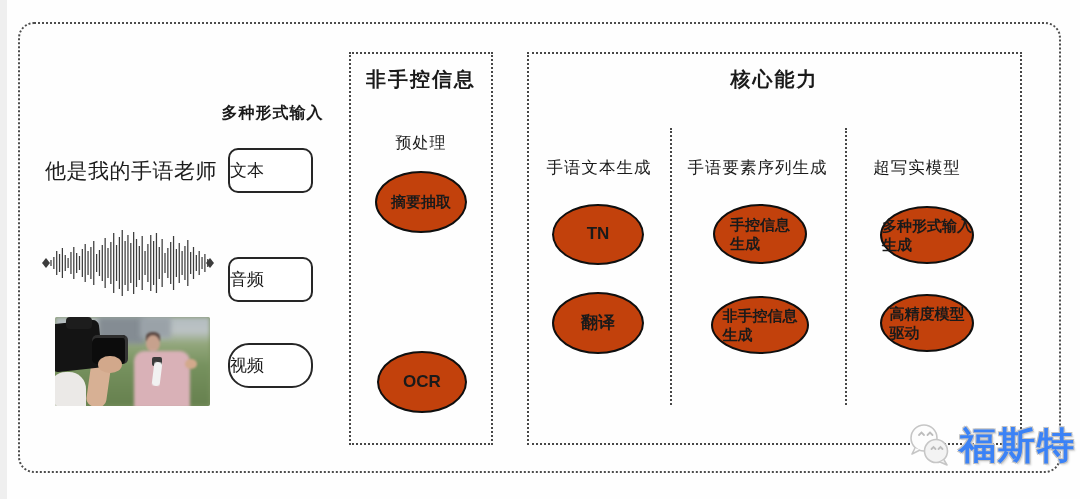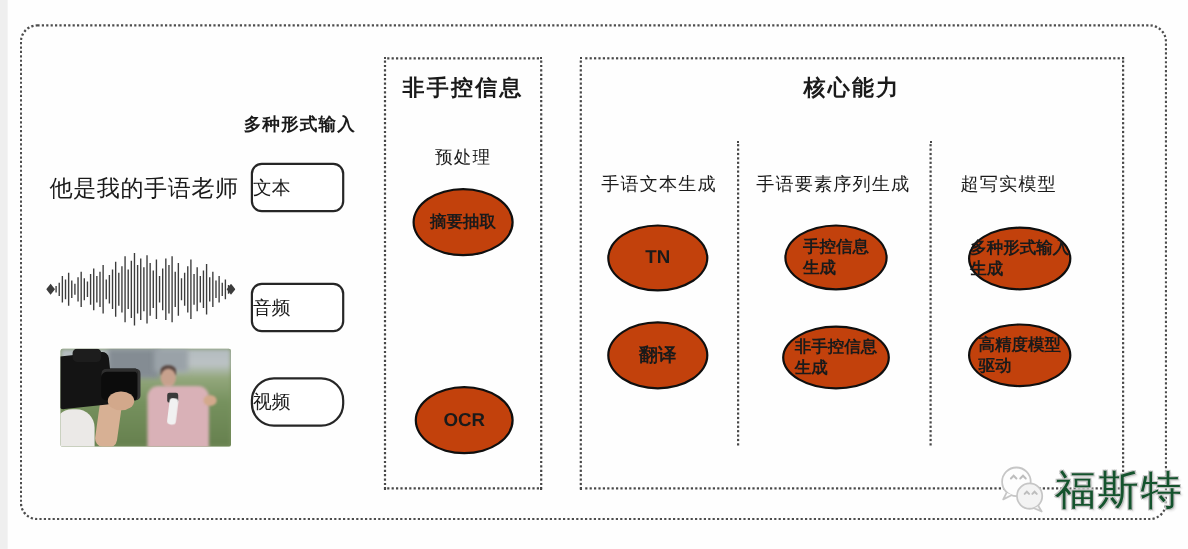--- a/index.html
+++ b/index.html
@@ -74,21 +74,21 @@
   .el-c1a { left:552px; top:204px; width:92px; height:61px; font-size:17px; }
   .el-c1b { left:552px; top:292px; width:92px; height:62px; font-size:17px; }
   .el-c2a { left:713px; top:204px; width:94px; height:60px; }
   .el-c2b { left:711px; top:296px; width:98px; height:58px; }
   .el-c3a { left:880px; top:206px; width:94px; height:58px; }
   .el-c3b { left:880px; top:294px; width:94px; height:58px; }
 
   
   .watermark { position:absolute; left:903px; top:420px; display:flex; align-items:center; z-index:5; }
   .wm-logo { width:52px; height:52px; margin-right:4px; }
-  .wm-text { font-size:37px; font-weight:normal; letter-spacing:2px; color:#14532d;
+  .wm-text { font-size:37px; font-weight:bold; letter-spacing:2px; color:#3b82f6;
              text-shadow:-1px -1px 0 #c3c3c3, 1px -1px 0 #c3c3c3, -1px 1px 0 #c3c3c3,
                           1px 1px 0 #c3c3c3, 2px 2px 2px #e0e0e0; }
 </style>
 </head>
 <body>
 
 <div class="stage">
   <div class="edge-strip" style="left:0;"></div>
 
   <div class="outer-frame"></div>

